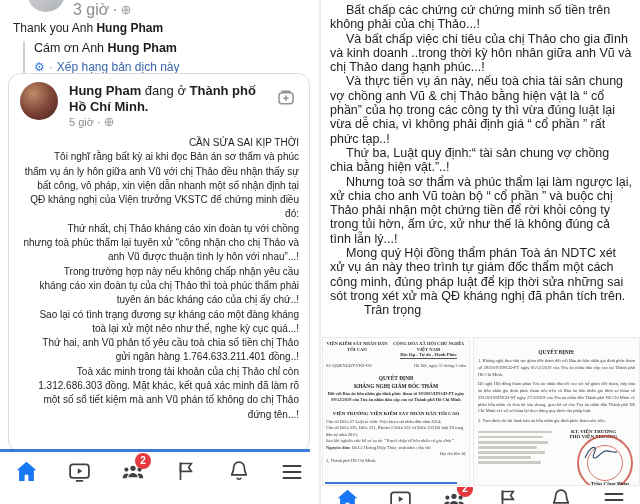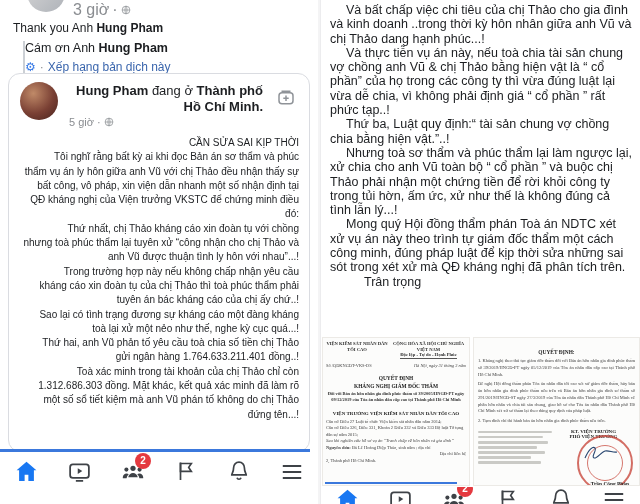--- a/index.html
+++ b/index.html
@@ -13,31 +13,31 @@
   .col{position:absolute;top:0;height:504px;background:#fff;}
   .col-left{left:0;width:318px;}
   .col-right{left:320px;width:320px;border-left:1px solid #ececee;}
   .col-divider{position:absolute;left:318px;top:0;width:2px;height:504px;background:#f4f4f5;}
 
   
   .prev-avatar{position:absolute;left:27px;top:-26px;width:38px;height:38px;border-radius:50%;
     background:linear-gradient(135deg,#d9d9d9,#aeb2b8);} 
   .prev-time{position:absolute;left:73px;top:1px;font-size:16px;color:#8a8d91;display:flex;align-items:center;gap:3px;}
   .prev-original{position:absolute;left:13px;top:21px;font-size:12px;}
-  .prev-trans{position:absolute;left:23px;top:41px;border-left:2px solid #ccd0d5;}
+  .prev-trans{position:absolute;left:23px;top:41px;border-left:2px solid #ccd0d5;padding-left:9px;}
   .prev-trans-text{font-size:12.5px;}
   .prev-rate{margin-top:5px;font-size:12px;color:#3b66ad;display:flex;align-items:center;gap:4px;}
   .gear{color:#3578e5;font-size:12px;line-height:1;}
   .bold{font-weight:bold;}
   .dot-sep{color:#8a8d91;}
 
   
   .post-card{position:absolute;left:8px;top:73px;width:302px;height:379px;
     border:1px solid #dadce1;border-radius:12px;background:#fff;overflow:hidden;box-sizing:border-box;}
-  .post-header{position:relative;padding:9px 12px 2px 12px;text-align:right;}
+  .post-header{position:relative;padding:9px 12px 2px 12px;}
   .post-avatar{position:absolute;left:11px;top:8px;width:38px;height:38px;border-radius:50%;
     background:radial-gradient(circle at 35% 30%,#c08a68,#7a4034 55%,#46221d);}
   .post-headtext{margin-left:48px;margin-right:34px;font-size:13px;line-height:16px;}
   .post-sub{margin-left:48px;font-size:11px;color:#8a8d91;display:flex;align-items:center;gap:3px;margin-top:1px;}
   .save-btn{position:absolute;right:10px;top:10px;width:26px;height:26px;display:flex;align-items:center;justify-content:center;}
   .post-body{padding:6px 10px 0 12px;font-size:10px;line-height:14.3px;text-align:right;}
   .post-body p{margin:0;text-indent:16px;}
   .post-body p.title{text-indent:0;}
 
   
@@ -209,20 +209,21 @@
         </span>
     </div>
   </div>
 </div>
 
 <div class="col-divider"></div>
 
 <div class="col col-right">
 
   <div class="cont-text">
+    <p>Bất chấp các chứng cứ chứng minh số tiền trên không phải của chị Thảo...!</p>
     <p>Và bất chấp việc chi tiêu của chị Thảo cho gia đình và kinh doanh ..trong thời kỳ hôn nhân giữa anh Vũ và chị Thảo dang hạnh phúc...!</p>
     <p>Và thực tiễn vụ án này, nếu toà chia tài sản chung vợ chồng anh Vũ &amp; chị Thảo bằng hiện vật là “ cổ phần” của họ trong các công ty thì vừa đúng luật lại vừa dễ chia, vì không phải định giá “ cổ phần ” rất phức tạp..!</p>
     <p>Thứ ba, Luật quy định:“ tài sản chung vợ chồng chia bằng hiện vật.”..!</p>
     <p>Nhưng toà sơ thẩm và phúc thẩm lại làm ngược lại, xử chia cho anh Vũ toàn bộ “ cổ phần ” và buộc chị Thảo phải nhận một chứng tiền để rời khỏi công ty trong tủi hờn, ấm ức, xử như thế là không đúng cả tình lẫn lý...!</p>
     <p>Mong quý Hội đồng thẩm phán Toà án NDTC xét xử vụ án này theo trình tự giám đốc thẩm một cách công minh, đúng pháp luật để kịp thời sửa những sai sót trong xét xử mà QĐ kháng nghị đã phân tích trên.</p>
     <p class="closing">Trân trọng</p>
   </div>
 
   <div class="docs">
 

